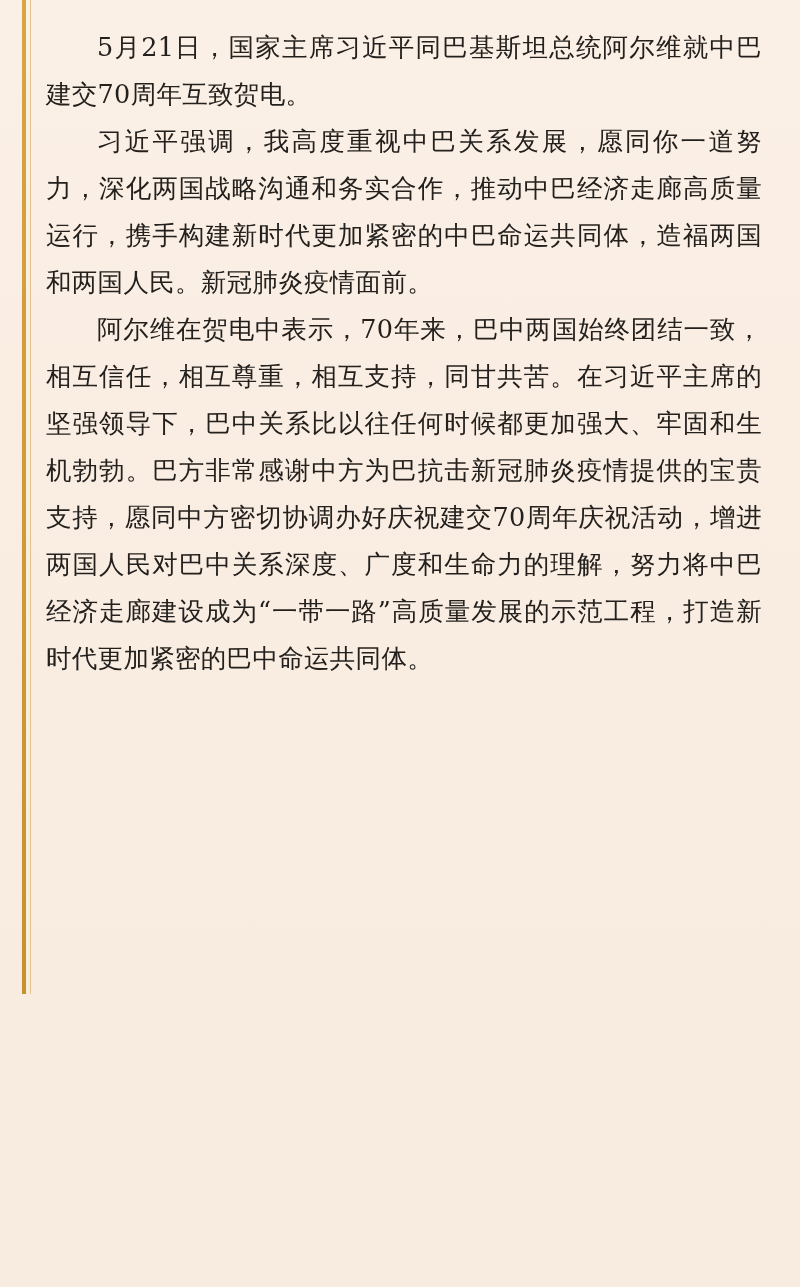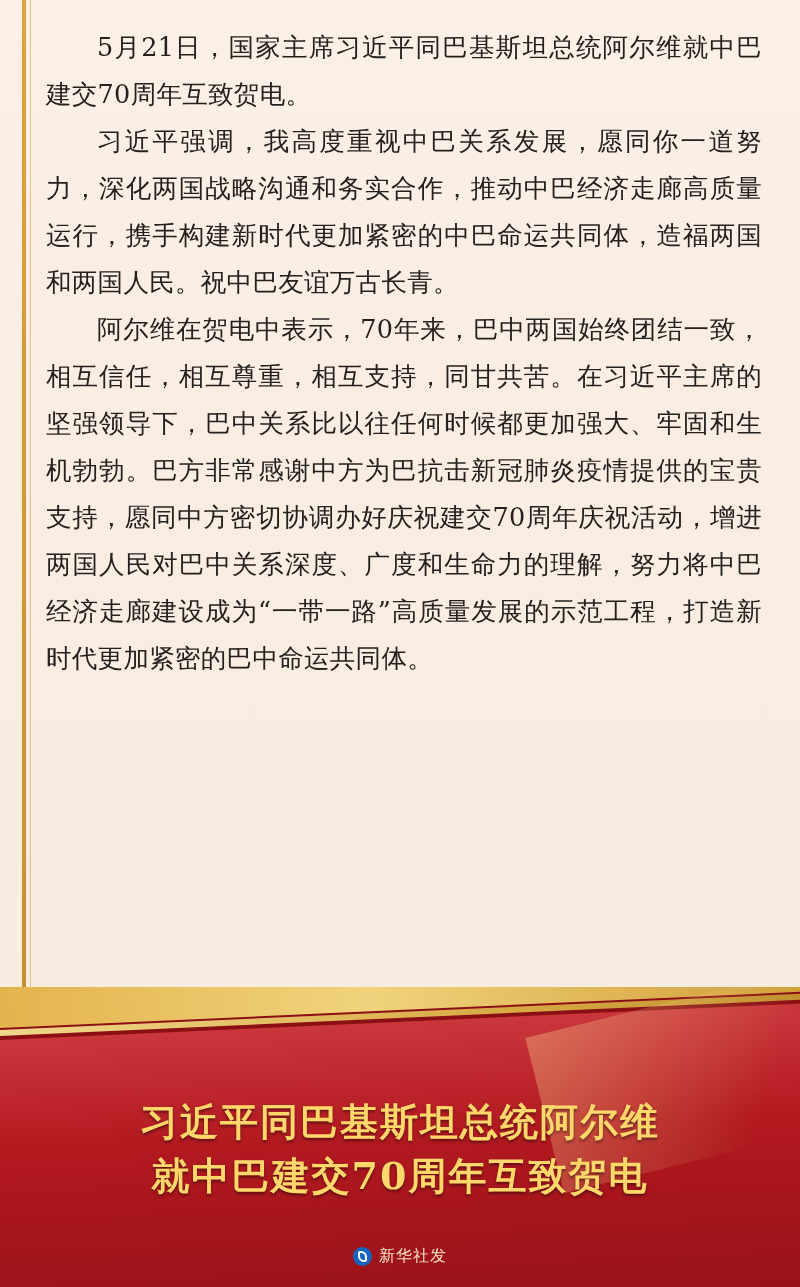--- a/index.html
+++ b/index.html
@@ -181,36 +181,18 @@
 </head>
 <body>
 
 <div class="poster">
 
   <div class="left-rule"></div>
   <div class="left-rule-inner"></div>
 
   <div class="article">
     <p>5月21日，国家主席习近平同巴基斯坦总统阿尔维就中巴建交70周年互致贺电。</p>
-    <p>习近平强调，我高度重视中巴关系发展，愿同你一道努力，深化两国战略沟通和务实合作，推动中巴经济走廊高质量运行，携手构建新时代更加紧密的中巴命运共同体，造福两国和两国人民。祝中巴友谊万古长青。</p>
+    <p>习近平强调，我高度重视中巴关系发展，愿同你一道努力，深化两国战略沟通和务实合作，推动中巴经济走廊高质量运行，携手构建新时代更加紧密的中巴命运共同体，造福两国和两国人民。新冠肺炎疫情面前。</p>
     <p>阿尔维在贺电中表示，70年来，巴中两国始终团结一致，相互信任，相互尊重，相互支持，同甘共苦。在习近平主席的坚强领导下，巴中关系比以往任何时候都更加强大、牢固和生机勃勃。巴方非常感谢中方为巴抗击新冠肺炎疫情提供的宝贵支持，愿同中方密切协调办好庆祝建交70周年庆祝活动，增进两国人民对巴中关系深度、广度和生命力的理解，努力将中巴经济走廊建设成为“一带一路”高质量发展的示范工程，打造新时代更加紧密的巴中命运共同体。</p>
   </div>
 
-  <div class="banner">
-    <div class="band-darkred"></div>
-    <div class="band-gold"></div>
-    <div class="band-red"></div>
-    <div class="band-red-shine"></div>
-    <div class="band-gold-thin"></div>
-    <div class="corner-flare"></div>
-
-    <div class="headline">
-      <span class="line">习近平同巴基斯坦总统阿尔维</span>
-      <span class="line">就中巴建交70周年互致贺电</span>
-    </div>
-
-    <div class="credit">
-      <span class="credit-logo"></span>
-      <span class="credit-text">新华社发</span>
-    </div>
-  </div>
 
 </div>
 
 </body></html>

